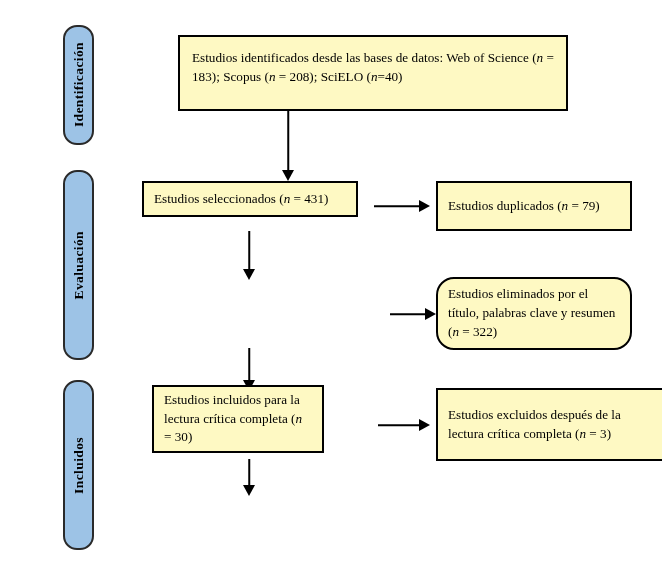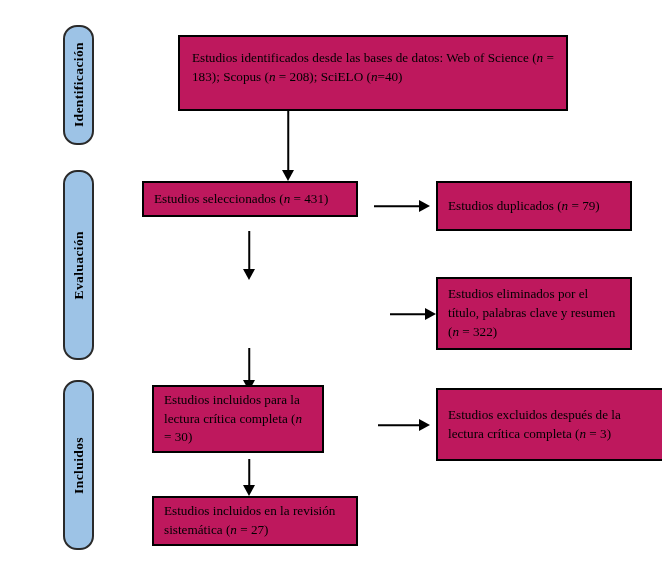--- a/index.html
+++ b/index.html
@@ -39,21 +39,21 @@
     font-size: 13.5px;
     letter-spacing: 0.4px;
     color: #000000;
     white-space: nowrap;
     line-height: 1;
   }
 
   
   .flow-box {
     position: absolute;
-    background: #be185d;
+    background: #fef9c3;
     border: 2.5px solid #000000;
     box-sizing: border-box;
     display: flex;
     align-items: center;
   }
   .flow-box .box-text {
     display: block;
     width: 100%;
     padding: 0 10px;
     font-size: 13.2px;
@@ -167,21 +167,21 @@
     <div class="shaft" style="height:38px;"></div>
     <div class="head"></div>
   </div>
 
 
   <div class="arrow-h" style="left:390px; top:314px; width:46px;">
     <div class="shaft" style="width:35px;"></div>
     <div class="head"></div>
   </div>
 
-  <div class="flow-box" style="left:436px; top:277px; width:196px; height:73px;">
+  <div class="flow-box" style="left:436px; top:277px; width:196px; height:73px;border-radius:18px;">
     <span class="box-text"><span>Estudios eliminados por el título, palabras clave y resumen (</span><span class="n-italic">n</span><span> = 322)</span></span>
   </div>
 
   <div class="arrow-v" style="left:249px; top:348px; height:43px;">
     <div class="shaft" style="height:32px;"></div>
     <div class="head"></div>
   </div>
 
   <div class="flow-box" style="left:152px; top:385px; width:172px; height:68px;">
     <span class="box-text"><span>Estudios incluidos para la lectura crítica completa (</span><span class="n-italic">n</span><span> = 30)</span></span>
@@ -194,17 +194,14 @@
 
   <div class="flow-box" style="left:436px; top:388px; width:234px; height:73px;">
     <span class="box-text"><span>Estudios excluidos después de la lectura crítica completa (</span><span class="n-italic">n</span><span> = 3)</span></span>
   </div>
 
   <div class="arrow-v" style="left:249px; top:459px; height:37px;">
     <div class="shaft" style="height:26px;"></div>
     <div class="head"></div>
   </div>
 
-  <div class="flow-box" style="left:152px; top:496px; width:206px; height:50px;">
-    <span class="box-text"><span>Estudios incluidos en la revisión sistemática (</span><span class="n-italic">n</span><span> = 27)</span></span>
-  </div>
 
 </div>
 
 </body></html>

